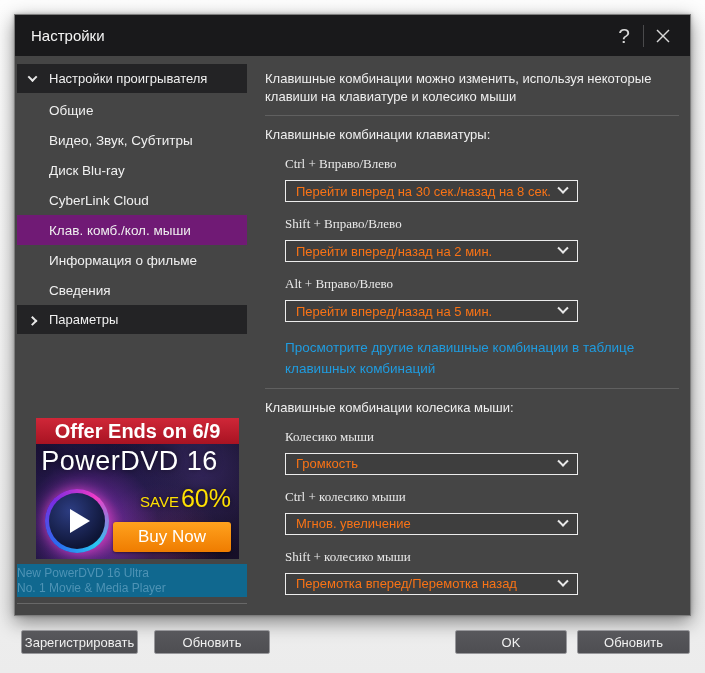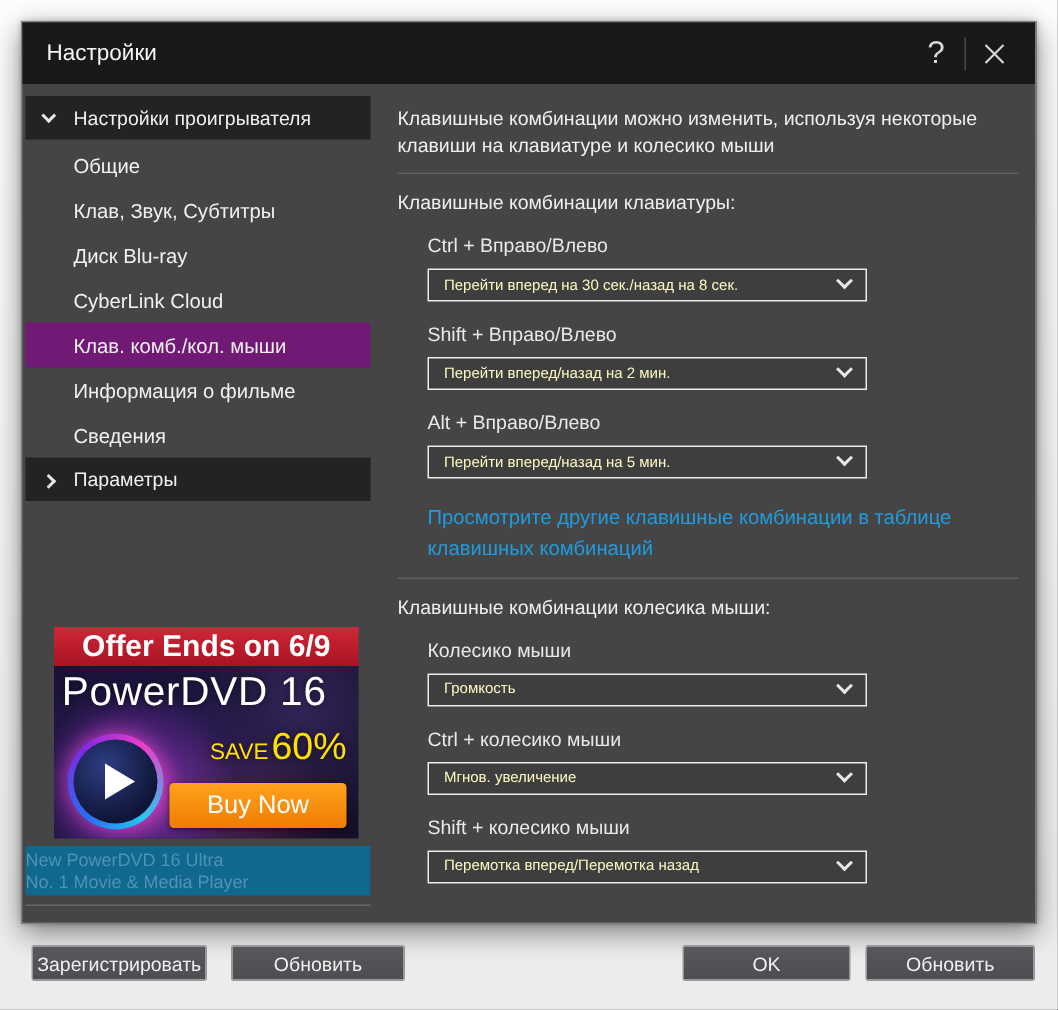--- a/index.html
+++ b/index.html
@@ -92,27 +92,27 @@
     position:absolute; left:2px; top:549px; width:230px; height:33px;
     background:#10688f; display:flex; flex-direction:column;
     justify-content:center; line-height:1.25;
   }
   .ad-footer div { font-size:12px; color:#4e93b5; }
   
   .main { position:absolute; left:250px; top:41px; width:418px; padding-top:14px; }
   .desc { font-size:13px; line-height:1.4; color:#efefef; width:406px; }
   .divider { border-top:1px solid #606060; margin:9px 0 0; width:414px; }
   .sec-heading { font-size:13px; color:#efefef; margin-top:11px; }
-  .row-label { font-size:13px; color:#e9e9e9; margin:14px 0 8px 20px; }
+  .row-label { font-size:13px; color:#e9e9e9; margin:14px 0 8px 20px;font-family:Liberation Serif, serif; }
   .dropdown {
     margin-left:20px; width:293px; height:22px; background:#3e3e3e;
     border:1px solid #ececec; display:flex; align-items:center;
     padding:0 10px; cursor:default;
   }
-  .dropdown .dd-value { flex:1; font-size:10px; color:#fef9c3;
+  .dropdown .dd-value { flex:1; font-size:13px; color:#f97316;
     white-space:nowrap; overflow:hidden; }
   .dd-chev { width:8px; height:8px; border-right:2px solid #e8e8e8;
     border-bottom:2px solid #e8e8e8; transform:rotate(45deg) translate(-2px,-2px); }
   .hotkey-link { margin:16px 0 0 20px; width:392px; font-size:13.5px;
     line-height:1.5; color:#1f9ce0; cursor:pointer; }
   
   .btn {
     position:absolute; top:615px; height:24px;
     background:linear-gradient(#58585c,#4e4e52);
     border:1px solid #97979b; border-radius:2px;
@@ -140,21 +140,21 @@
       </svg>
     </span>
   </div>
 
   <div class="sidebar">
     <div class="nav-group">
       <span class="chev down"></span>
       <span>Настройки проигрывателя</span>
     </div>
     <div class="nav-item">Общие</div>
-    <div class="nav-item">Клав, Звук, Субтитры</div>
+    <div class="nav-item">Видео, Звук, Субтитры</div>
     <div class="nav-item">Диск Blu-ray</div>
     <div class="nav-item">CyberLink Cloud</div>
     <div class="nav-item selected">Клав. комб./кол. мыши</div>
     <div class="nav-item">Информация о фильме</div>
     <div class="nav-item">Сведения</div>
     <div class="nav-group">
       <span class="chev right"></span>
       <span>Параметры</span>
     </div>
   </div>

